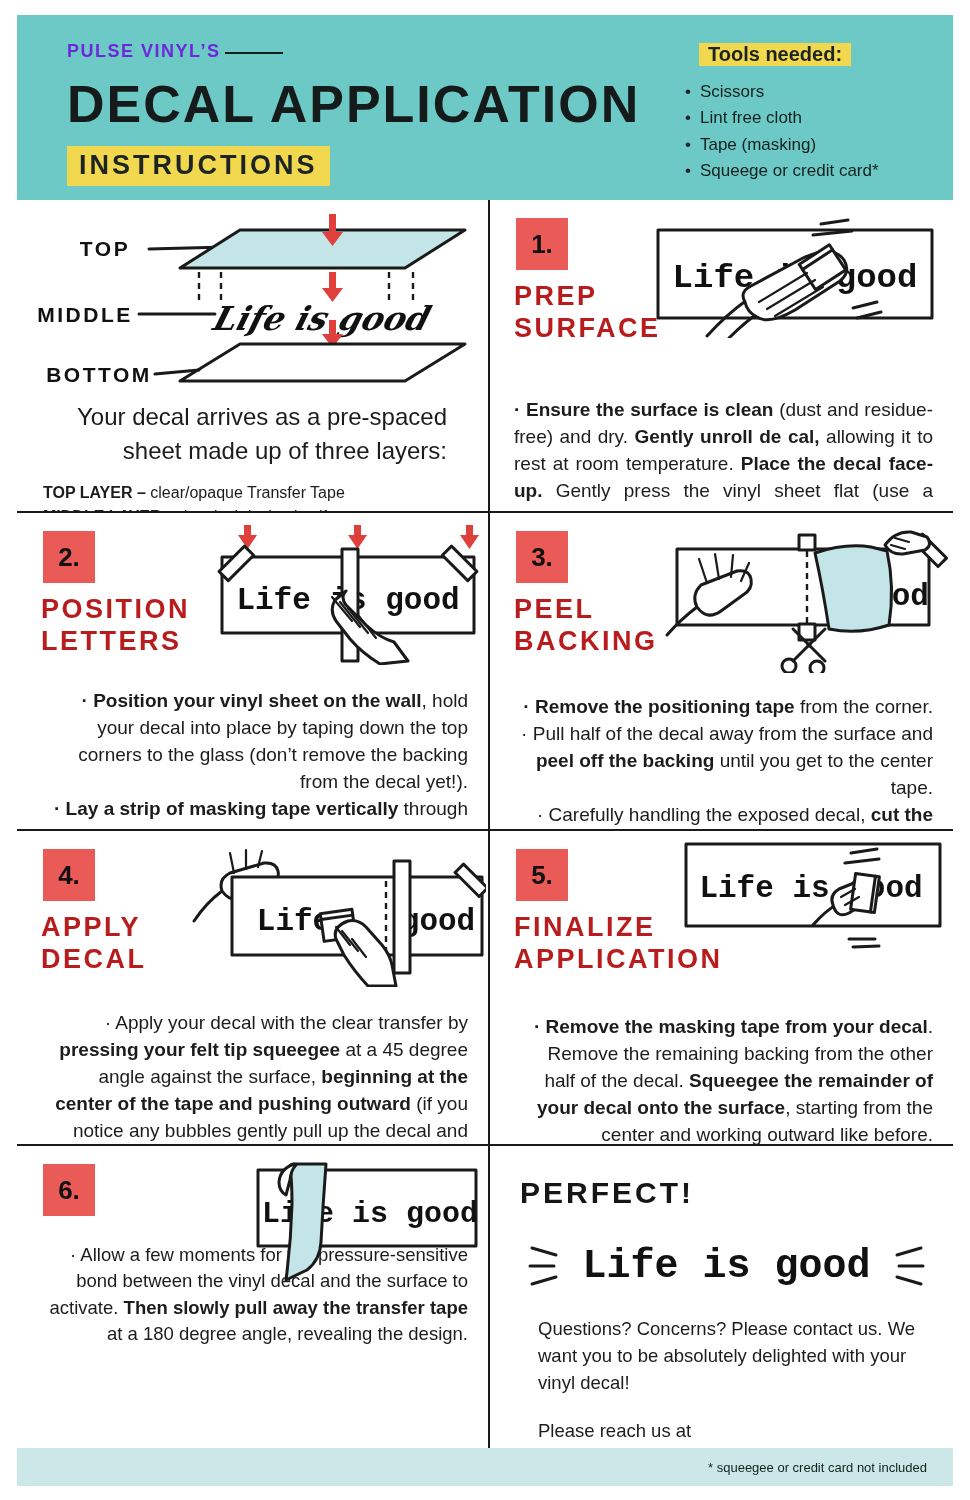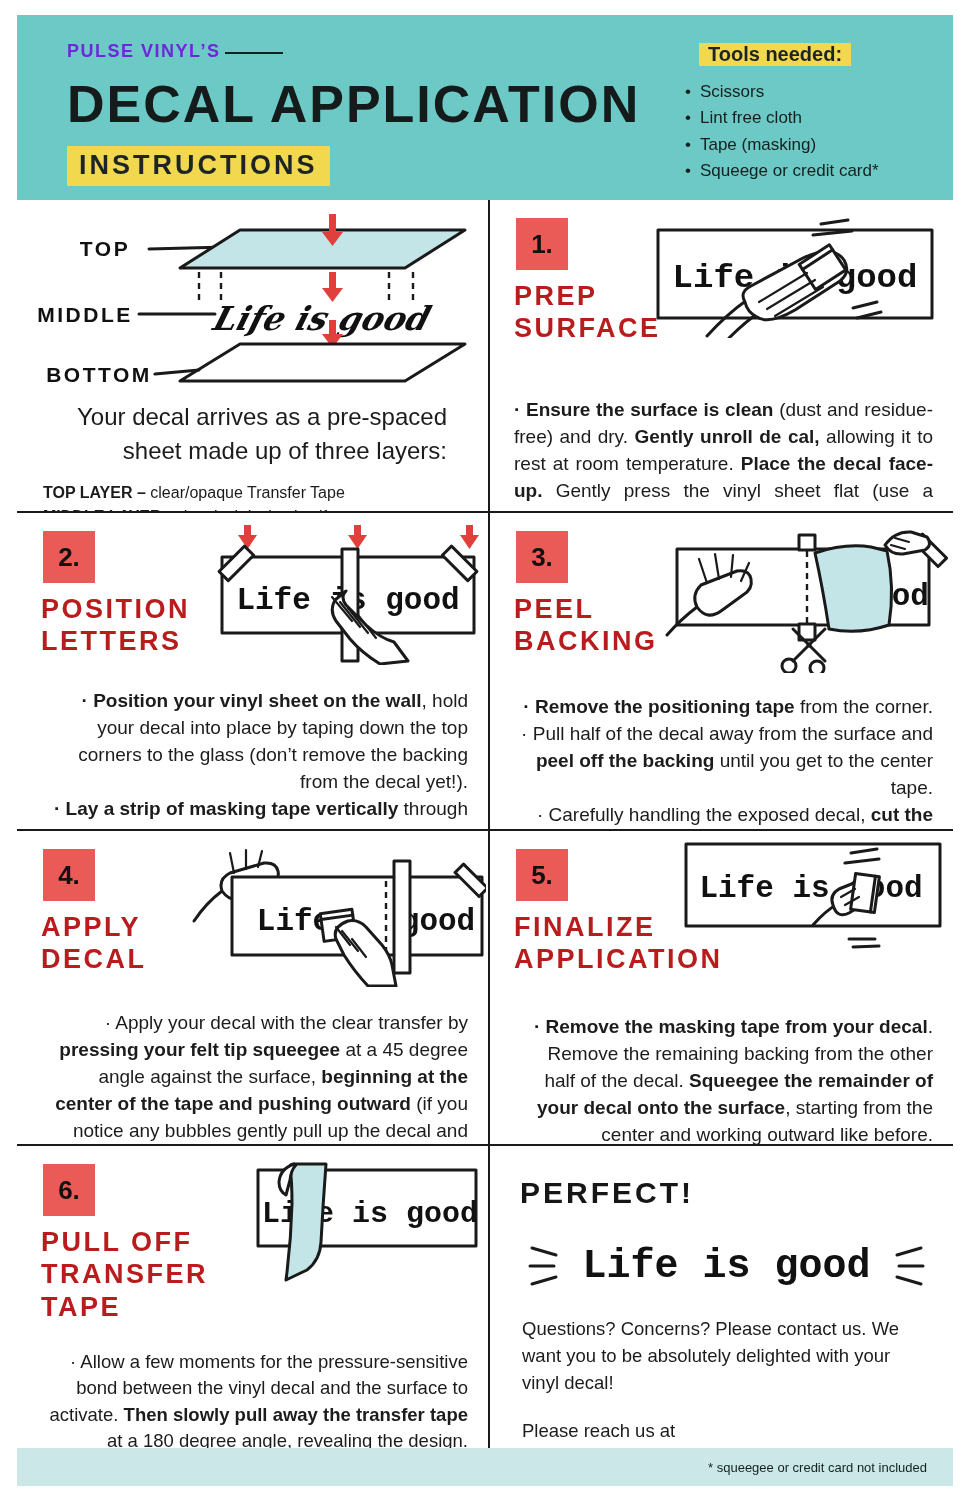--- a/index.html
+++ b/index.html
@@ -36,21 +36,21 @@
   .step-body{font-size:19px;line-height:1.42;color:#1c1c1c;white-space:pre-line;padding-right:6px;text-align:right;}
   .just{text-align:justify;}
   .step-body b{font-weight:bold;}
   
   .intro-lead{font-size:24px;line-height:1.4;margin:32px 0 0 26px;width:404px;text-align:right;}
   .layer-list{font-size:16px;line-height:1.5;margin:14px 0 0 26px;}
   
   .perfect-title{font-size:30px;font-weight:bold;letter-spacing:3px;margin:20px 0 0 6px;color:#161616;}
   .final-decal{display:flex;align-items:center;justify-content:center;gap:20px;margin-top:32px;}
   .decal-font{font-family:"Liberation Mono",monospace;font-weight:bold;font-size:40px;color:#111;}
-  .perfect-para{font-size:18.5px;line-height:1.45;margin:26px 10px 0 8px;}
+  .perfect-para{font-size:18.5px;line-height:1.45;margin:26px 10px 0 24px;}
   .perfect-para.second{margin-top:22px;}
   
   .footnote{background:var(--fteal);height:38px;display:flex;align-items:center;justify-content:flex-end;padding-right:26px;font-size:13px;color:#13211f;}
   
   .s{stroke:#1a1a1a;stroke-width:3;fill:none;stroke-linecap:round;stroke-linejoin:round;}
   .sf{stroke:#1a1a1a;stroke-width:3;fill:#fff;stroke-linejoin:round;stroke-linecap:round;}
   .st{stroke:#1a1a1a;stroke-width:3;fill:var(--dblue);stroke-linejoin:round;}
   .thin{stroke-width:2.2;}
   .dash{stroke:#1a1a1a;stroke-width:2.4;fill:none;stroke-dasharray:6 5;}
   .redf{fill:var(--arrow);stroke:none;}
@@ -332,25 +332,20 @@
               <line x1="170" y1="106" x2="196" y2="105"></line>
             </g>
         </svg>
         <p class="step-body" style="margin-top:38px;"><b>· Remove the masking tape from your decal</b><span>. Remove the remaining backing from the other half of the decal. </span><b>Squeegee the remainder of your decal onto the surface</b><span>, starting from the center and working outward like before.</span></p>
       </div>
     </section>
 
     <section class="cell bt">
       <div class="cell-inner">
         <div class="badge">6.</div>
-        <h2 class="step-title">
-            <span>PULL OFF</span>
-            <span>TRANSFER</span>
-            <span>TAPE</span>
-          </h2>
         <svg class="illus" style="top:16px;right:10px;" width="246" height="126" viewBox="0 0 246 126">
           <rect class="sf" x="26" y="8" width="218" height="76"></rect>
           <text class="decaltext" x="138" y="60" font-size="30" text-anchor="middle">Life is good</text>
           <g>
             <path class="st" d="M58,6 Q57,2 63,2 L94,2 Q91,42 89,80 Q88,98 75,108 L54,118 Q59,80 60,42 Q60,18 58,6 Z"></path>
             <path class="sf" d="M62,2 Q48,7 47,20 Q47,29 54,33 L58,18 Q59,8 64,3 Z"></path>
           </g>
         </svg>
         <p class="step-body" style="margin-top:26px;font-size:18.5px;"><span>· Allow a few moments for the pressure-sensitive bond between the vinyl decal and the surface to activate. </span><b>Then slowly pull away the transfer tape</b><span> at a 180 degree angle, revealing the design.</span></p>
       </div>

